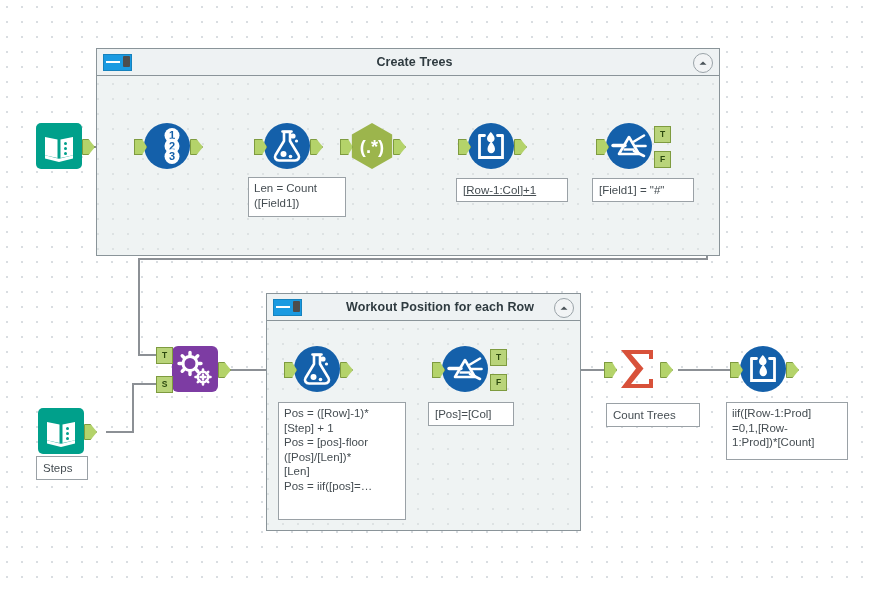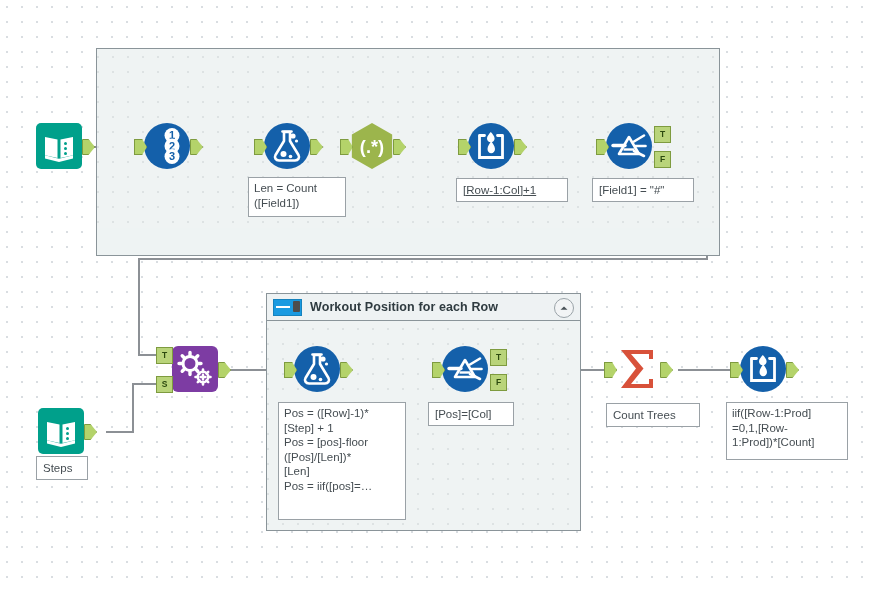--- a/index.html
+++ b/index.html
@@ -52,20 +52,21 @@
     font-size: 12.5px;
     font-weight: bold;
     color: #2f3b40;
     letter-spacing: 0.1px;
     padding-right: 22px;
   }
   .container-title.left {
     text-align: left;
     padding-left: 8px;
     padding-right: 0;
+    margin-left: 36px;
   }
 
   
   .toggle-icon {
     width: 27px;
     height: 15px;
     background: #1a9ae1;
     border: 1px solid #1682bd;
     position: relative;
     flex: 0 0 auto;
@@ -240,20 +241,29 @@
 
   <div class="wire h" style="left:340px; top:369px; width:104px;"></div>
 
   <div class="wire h" style="left:504px; top:357px; width:44px;"></div>
   <div class="wire v" style="left:546px; top:357px; height:14px;"></div>
   <div class="wire h" style="left:546px; top:369px; width:68px;"></div>
 
   <div class="wire h" style="left:678px; top:369px; width:62px;"></div>
 
   <div class="container" style="left:96px; top:48px; width:624px; height:208px;">
+    <div class="container-head">
+      <span class="toggle-icon"></span>
+      <span class="container-title">Create Trees</span>
+      <span class="collapse-btn">
+        <svg width="12" height="12" viewBox="0 0 12 12">
+          <path d="M2.5 7.8 L6 4.4 L9.5 7.8 Z" fill="#4a5358"></path>
+        </svg>
+      </span>
+    </div>
     <div class="container-body"></div>
   </div>
 
   <div class="container" style="left:266px; top:293px; width:315px; height:238px;">
     <div class="container-head">
       <span class="toggle-icon"></span>
       <span class="container-title left">Workout Position for each Row</span>
       <span class="collapse-btn">
         <svg width="12" height="12" viewBox="0 0 12 12">
           <path d="M2.5 7.8 L6 4.4 L9.5 7.8 Z" fill="#4a5358"></path>

